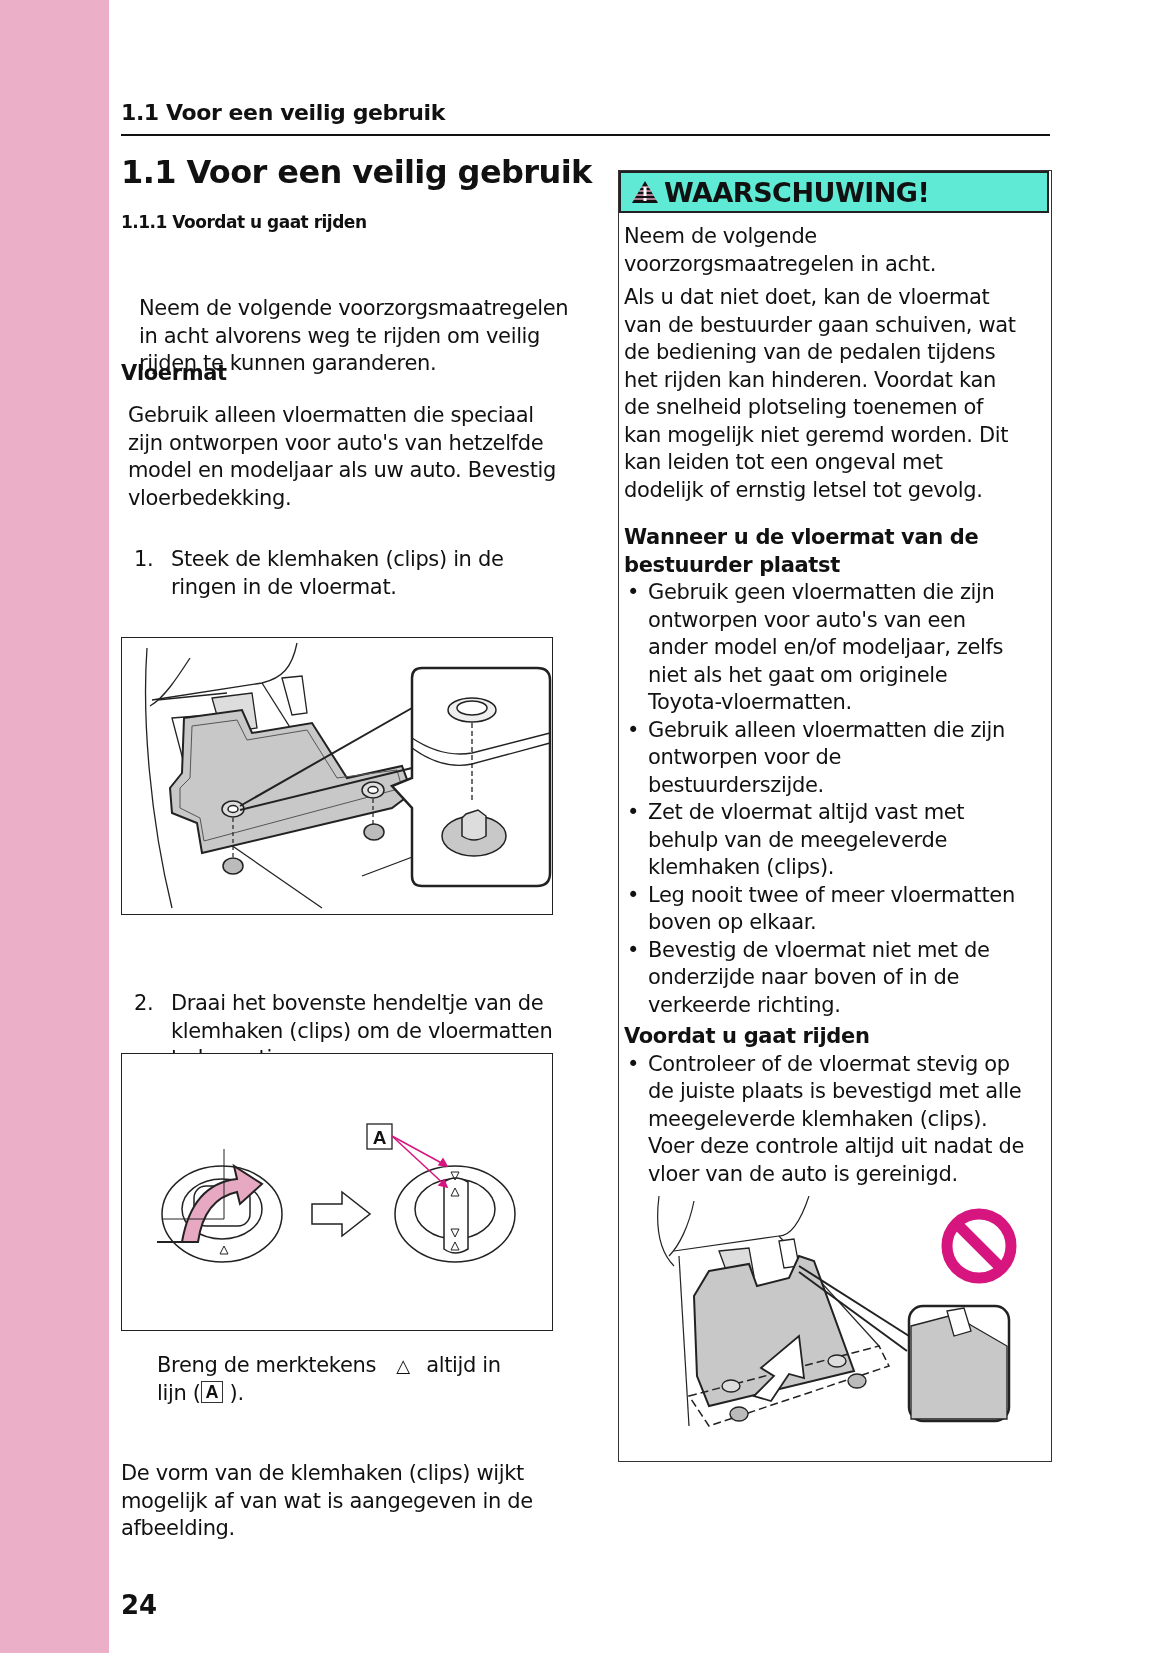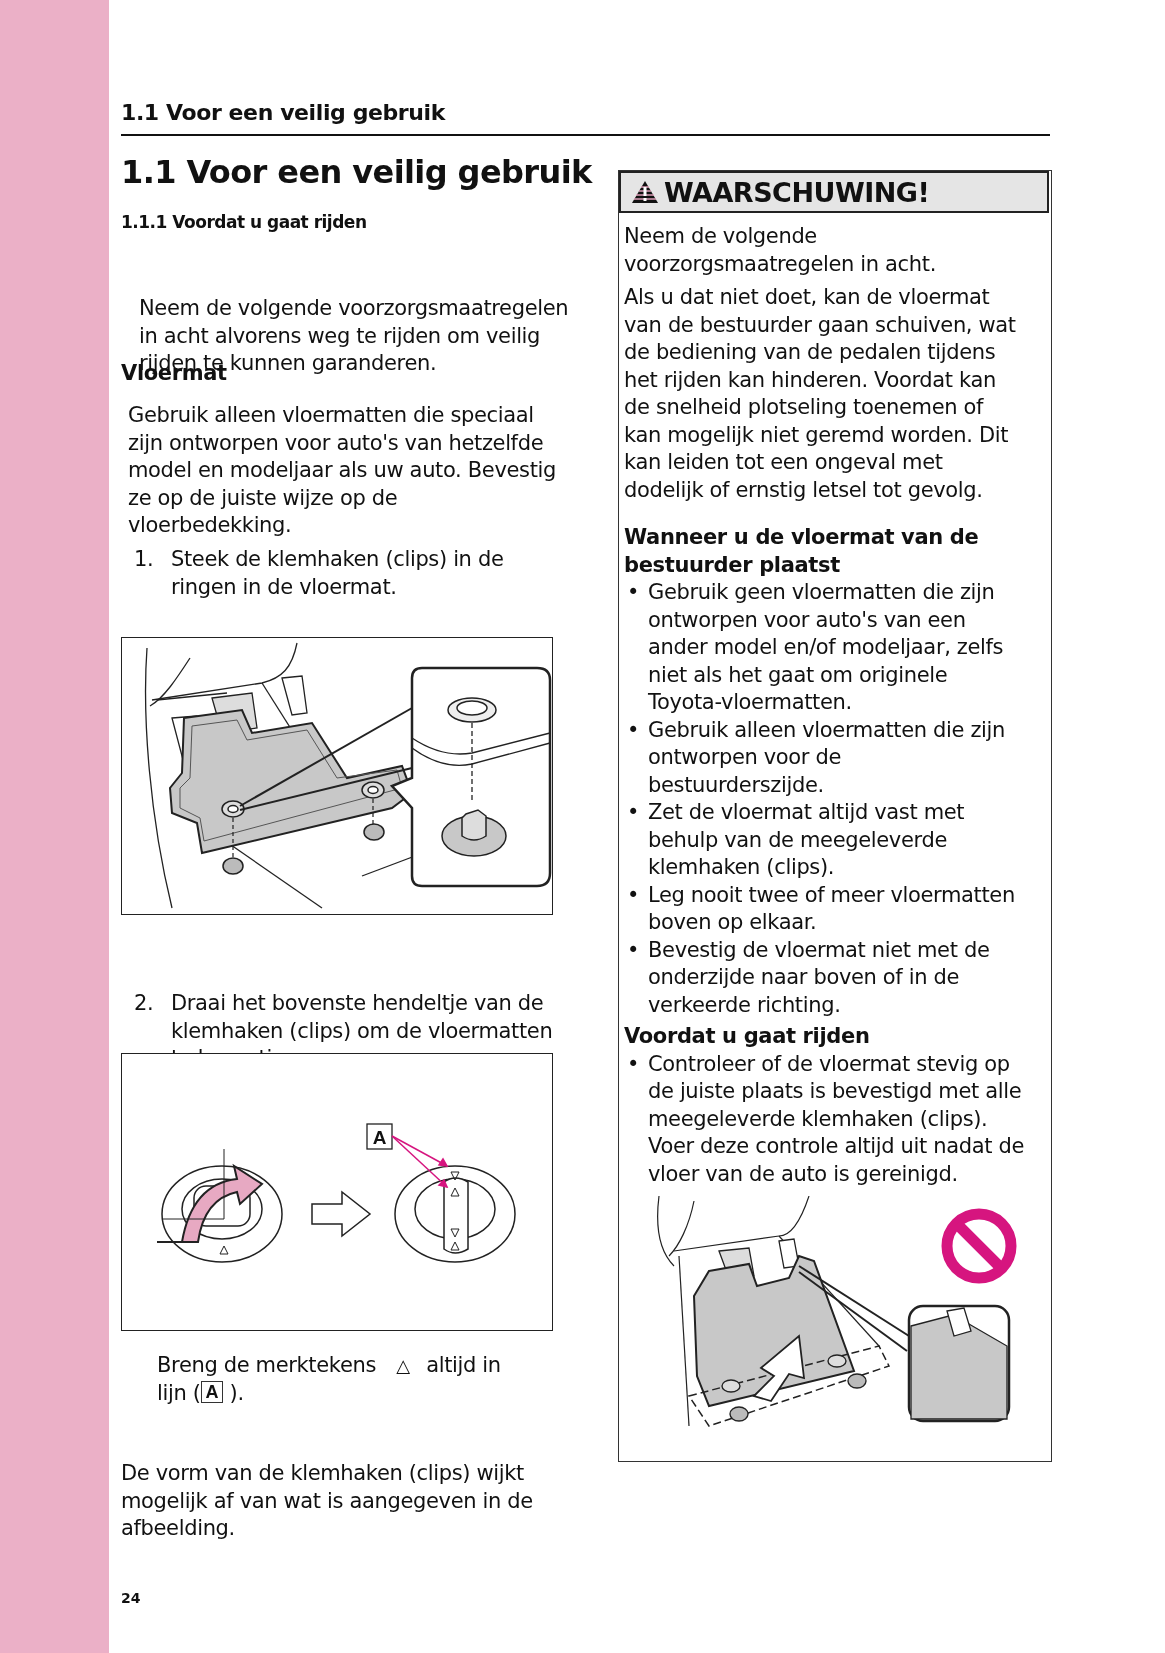--- a/index.html
+++ b/index.html
@@ -9,26 +9,26 @@
   .head-rule{position:absolute;left:121px;top:134px;width:929px;height:2px;background:#111;}
   .h1{position:absolute;left:121px;top:153px;font-size:32px;font-weight:bold;letter-spacing:-0.6px;}
   .h2{position:absolute;left:121px;top:212px;font-size:17px;font-weight:bold;letter-spacing:-0.5px;}
   .txt{font-size:21px;line-height:27.5px;letter-spacing:-0.35px;}
   .abs{position:absolute;}
   .bold{font-weight:bold;}
   .li{position:relative;padding-left:37px;}
   .li .num{position:absolute;left:0;top:0;}
   .fig{position:absolute;border:1.5px solid #222;background:#fff;}
   .warn{position:absolute;left:618px;top:170px;width:432px;height:1290px;border:1.5px solid #333;}
-  .warn-head{position:absolute;left:0;top:0;width:426px;height:38px;background:#e5e5e5;border:2px solid #222;display:flex;align-items:center;}
+  .warn-head{position:absolute;left:0;top:0;width:426px;height:38px;background:#5eead4;border:2px solid #222;display:flex;align-items:center;}
   .warn-title{font-size:27px;font-weight:bold;letter-spacing:-0.5px;margin-left:4px;color:#111;}
   .warn-body{position:absolute;left:5px;top:52px;width:420px;}
   .bul{position:relative;padding-left:24px;}
   .bul .dot{position:absolute;left:3px;top:0;}
-  .page-num{position:absolute;left:121px;top:1590px;font-size:14px;font-weight:bold;}
+  .page-num{position:absolute;left:121px;top:1590px;font-size:26px;font-weight:bold;}
   .boxA{display:inline-block;border:1.5px solid #333;font-family:"Liberation Sans",sans-serif;font-weight:bold;font-size:18px;line-height:20px;padding:0 4px;vertical-align:2px;}
 </style>
 </head>
 <body>
 
 <div class="side-band"></div>
 
 <div class="running-head">1.1  Voor een veilig gebruik</div>
 <div class="head-rule"></div>
 
@@ -40,21 +40,20 @@
   <div>in acht alvorens weg te rijden om veilig</div>
   <div>rijden te kunnen garanderen.</div>
 </div>
 
 <div class="abs txt bold" style="left:121px;top:360px;">Vloermat</div>
 
 <div class="abs txt" style="left:128px;top:402px;">
   <div>Gebruik alleen vloermatten die speciaal</div>
   <div>zijn ontworpen voor auto's van hetzelfde</div>
   <div>model en modeljaar als uw auto. Bevestig</div>
-  <div>ze op de juiste wijze op de</div>
   <div>vloerbedekking.</div>
 </div>
 
 <div class="abs txt li" style="left:134px;top:546px;">
   <span class="num">1.</span>
   <div>Steek de klemhaken (clips) in de</div>
   <div>ringen in de vloermat.</div>
 </div>
 
 <div class="fig" style="left:121px;top:637px;width:430px;height:276px;">

